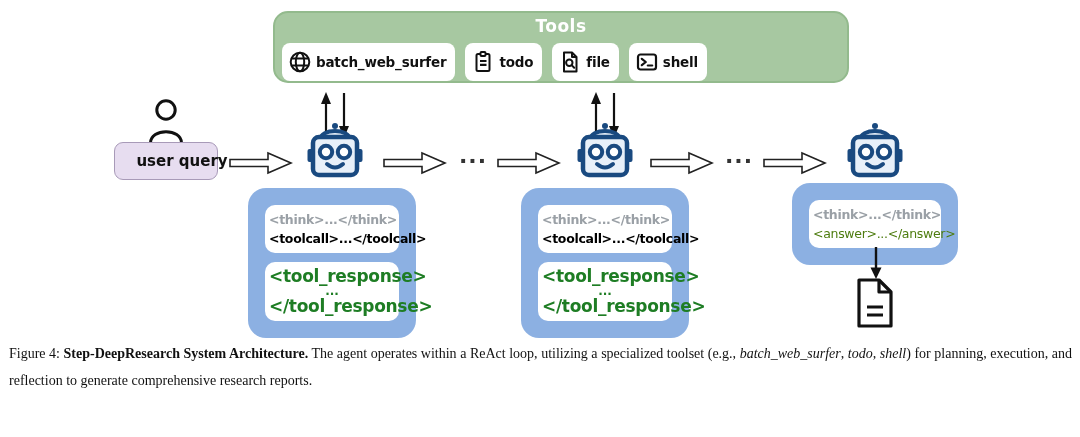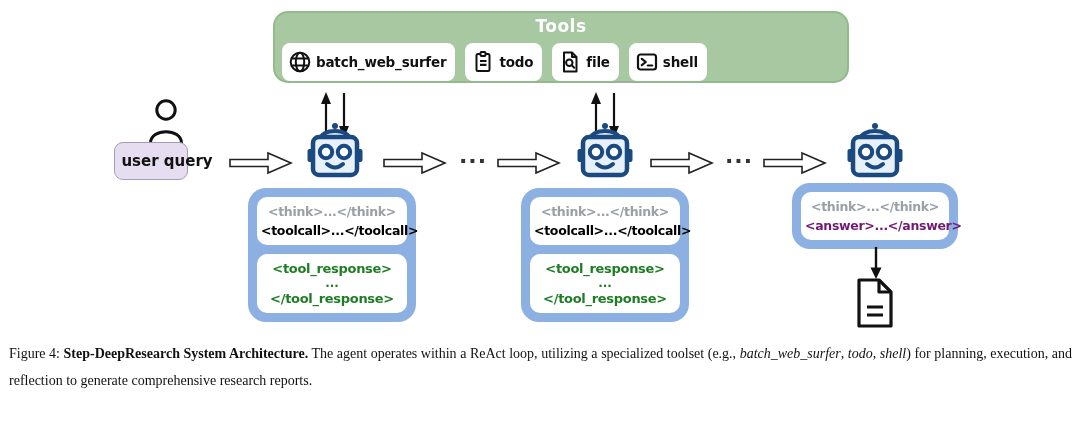--- a/index.html
+++ b/index.html
@@ -39,59 +39,59 @@
     height: 38px;
     padding: 0 9px 0 6px;
   }
   .chip-label {
     font-size: 13.5px; font-weight: 700; color: #111;
     letter-spacing: -0.2px; white-space: nowrap;
   }
 
   
   .user-query-box {
-    left: 114px; top: 142px; width: 74px; height: 38px;
+    left: 114px; top: 142px; width: 104px; height: 38px;
     background: #e7ddf0;
     border: 1.5px solid #a89ab8;
     border-radius: 9px;
     display: flex; align-items: center; justify-content: center;
     font-size: 15px; font-weight: 600; color: #111;
     white-space: nowrap;
     padding-left: 32px;
   }
 
   
   .dots {
     font-size: 22px; font-weight: 700; color: #333;
     letter-spacing: 1px;
   }
 
   
   .agent-box {
     background: #8cb0e2;
     border-radius: 18px;
-    padding: 9px;
+    padding: 17px;
     display: flex; flex-direction: column; gap: 9px;
   }
   .agent-box-1 { left: 248px; top: 188px; width: 168px; }
   .agent-box-2 { left: 521px; top: 188px; width: 168px; }
   .agent-box-3 { left: 792px; top: 183px; width: 166px; }
   .msg-card {
     background: #ffffff;
     border-radius: 10px;
     padding: 5px 4px;
     text-align: center;
     white-space: nowrap;
   }
   .tag-line { font-size: 12.5px; line-height: 19px; letter-spacing: -0.3px; }
   .t-think    { color: #9aa0a6; font-weight: 600; }
   .t-toolcall { color: #000000; font-weight: 800; }
-  .t-resp     { color: #1e7d24; font-weight: 800; font-size: 13px; line-height: 19px; letter-spacing: -0.3px; }
+  .t-resp     { color: #1e7d24; font-weight: 800; font-size: 17px; line-height: 19px; letter-spacing: -0.3px; }
   .t-resp-dots{ color: #1e7d24; font-weight: 800; font-size: 12px; line-height: 11px; }
-  .t-answer   { color: #701a75; font-weight: 700; }
+  .t-answer   { color: #4d7c0f; font-weight: 400; }
 
   
   .caption {
     left: 9px; top: 341px; width: 1063px;
     font-family: "Liberation Serif", "DejaVu Serif", serif;
     font-size: 14px; line-height: 26.5px; color: #111;
     text-align: justify;
   }
   .cap-bold { font-weight: 700; }
   .cap-italic { font-style: italic; }

